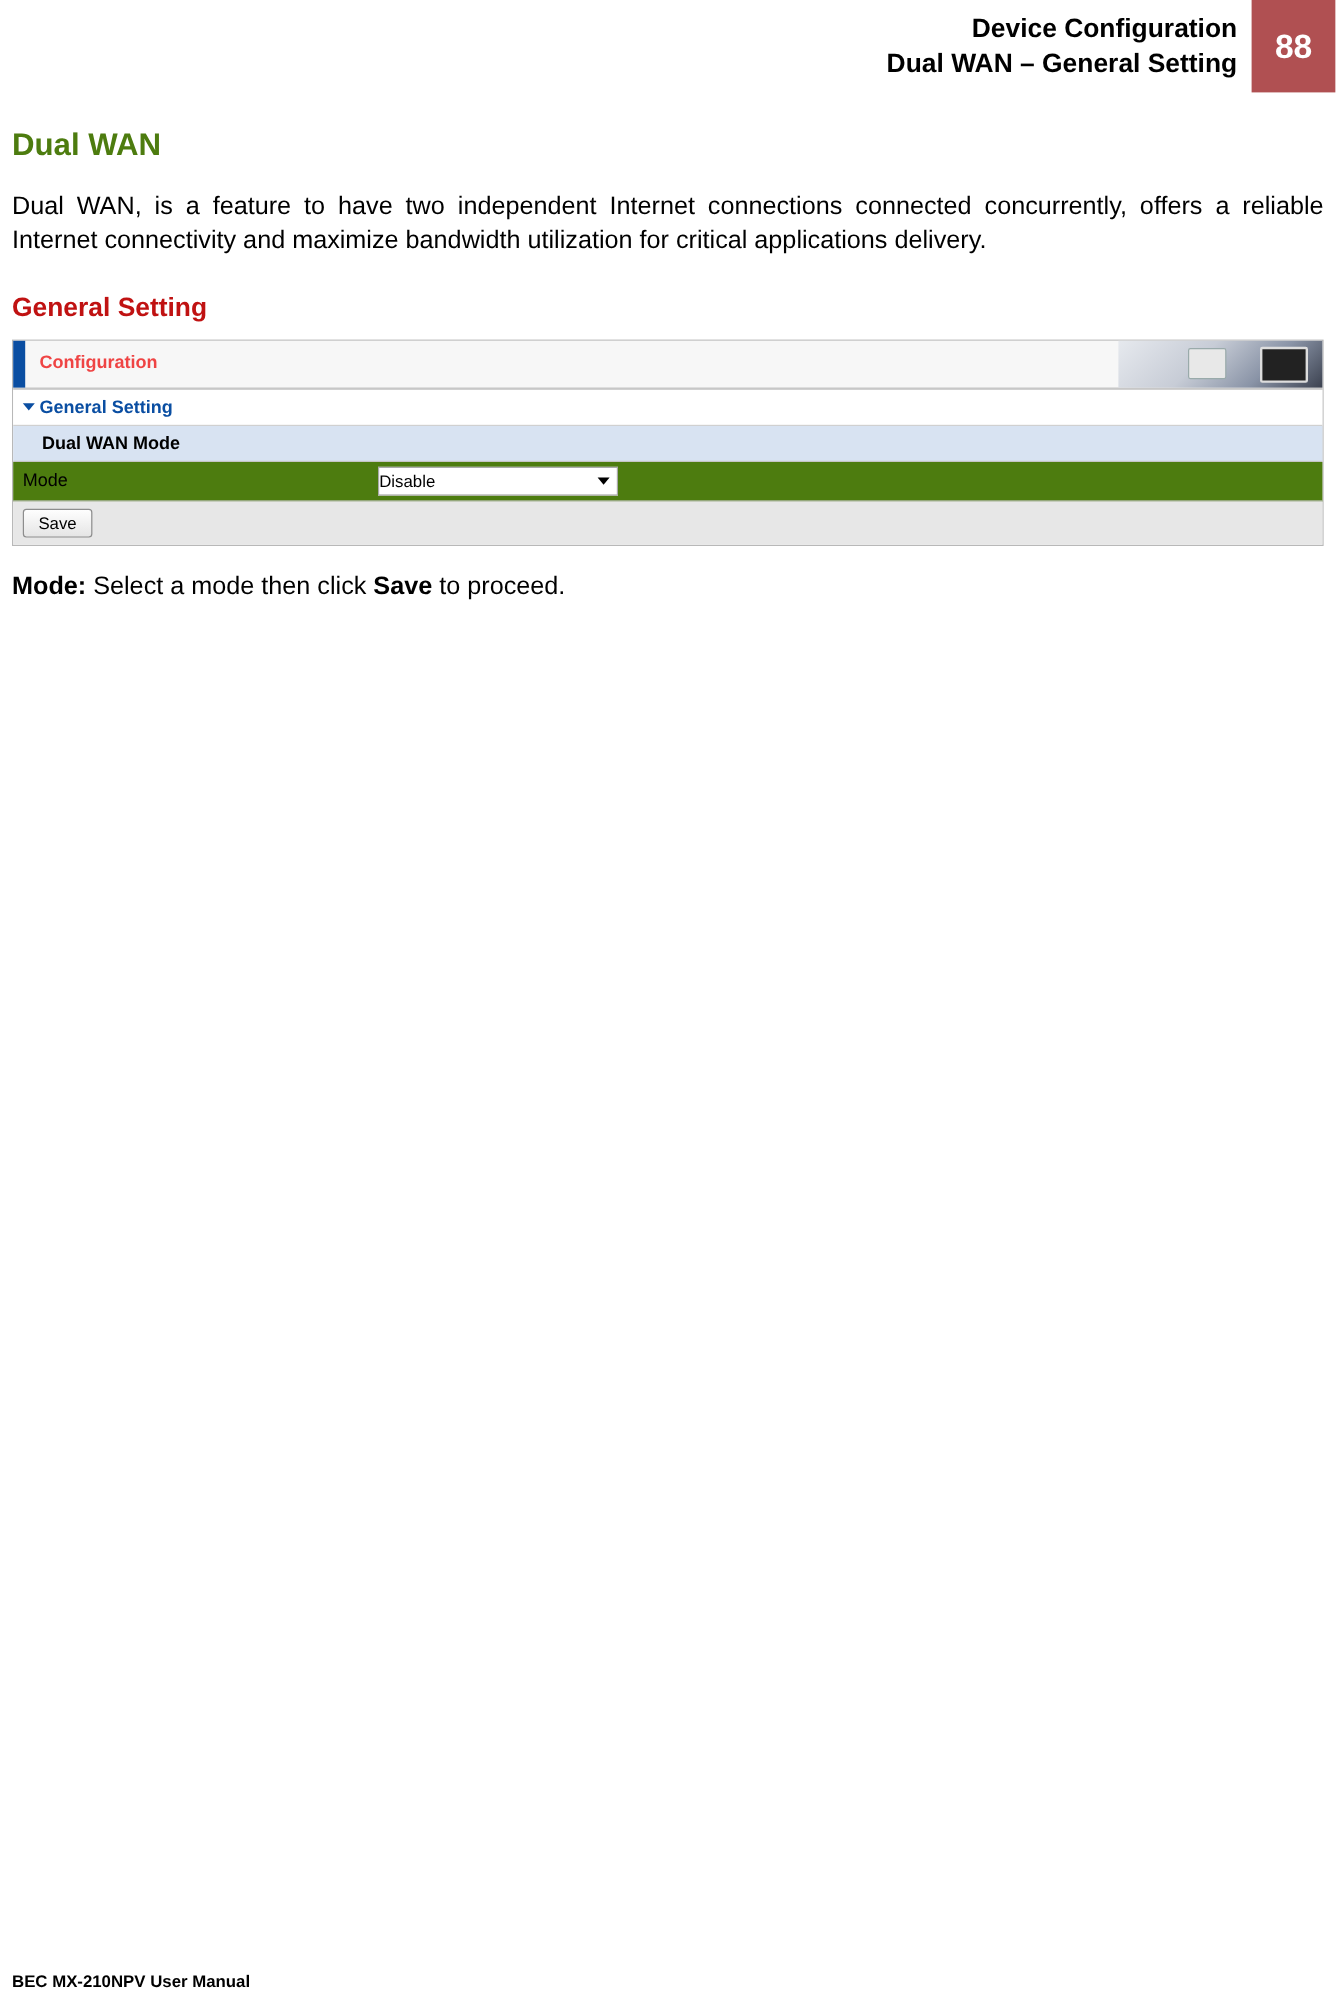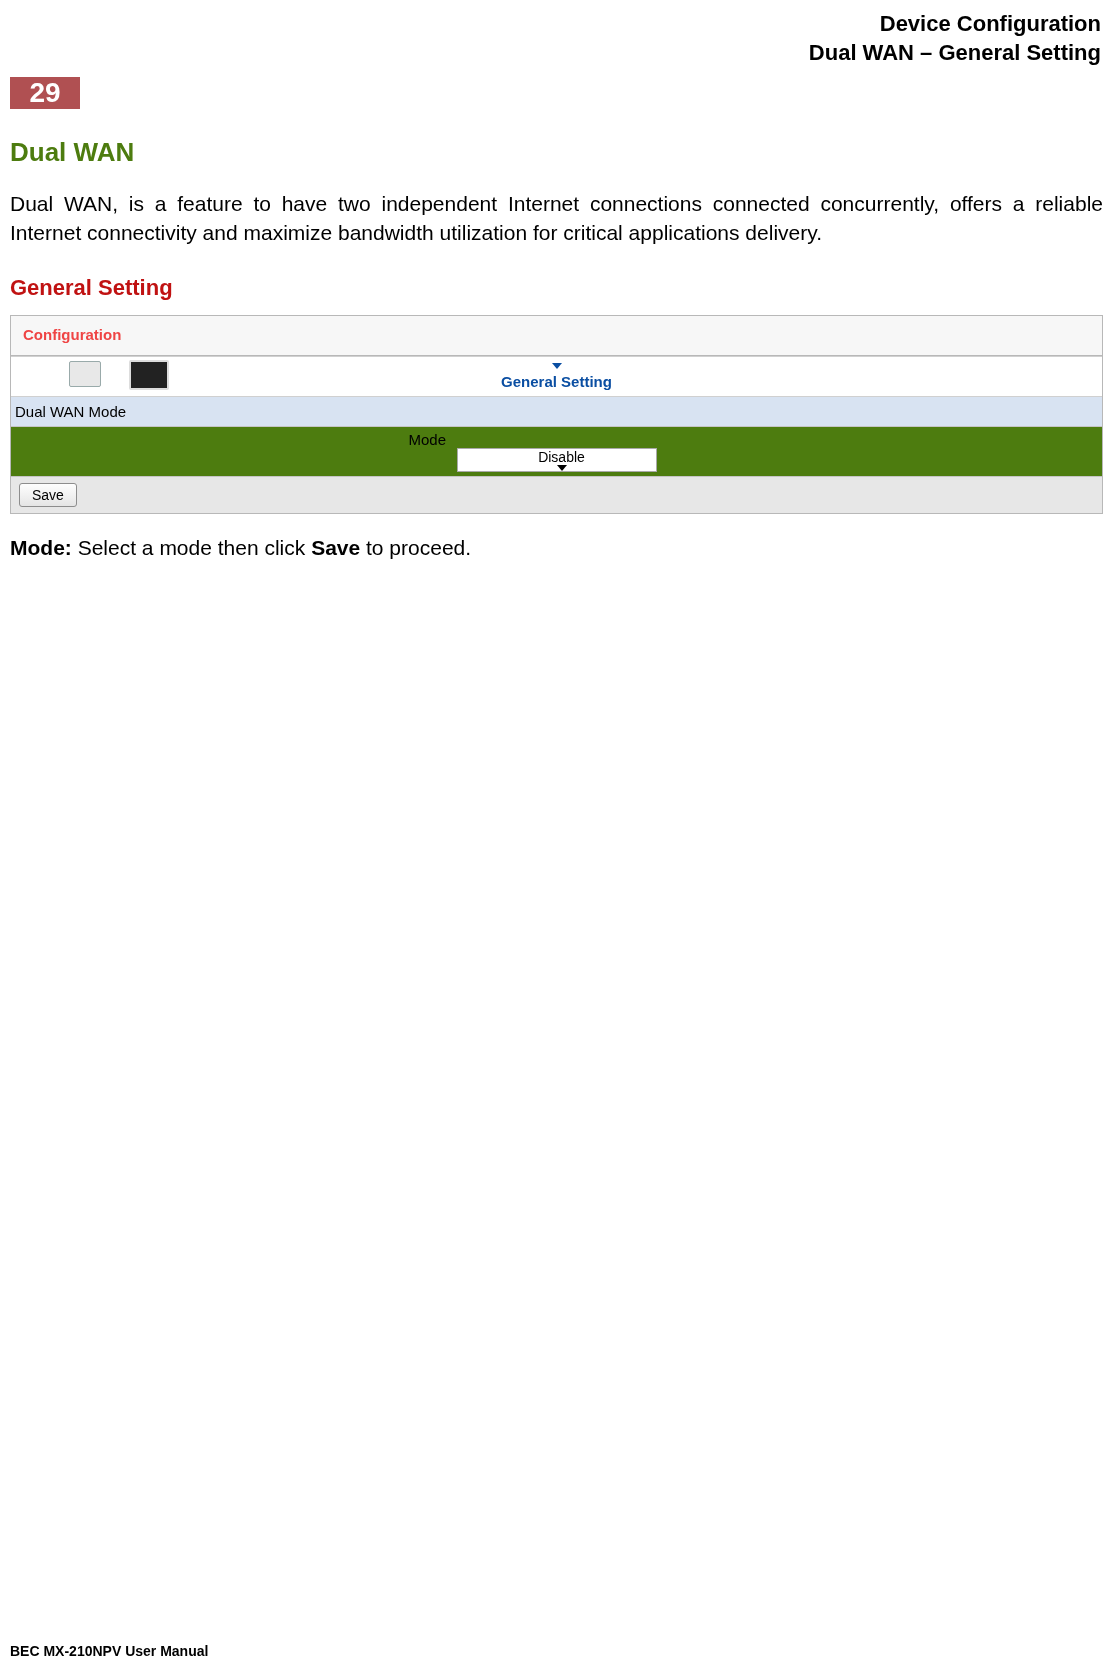--- a/index.html
+++ b/index.html
@@ -1,19 +1,18 @@
 <!DOCTYPE html>
 <html><head>
   <meta charset="utf-8">
   <style>
     * {
       box-sizing: border-box;
       margin: 0;
       padding: 0;
-      flex-direction: column;
     }
     body {
       font-family: Arial, Helvetica, sans-serif;
       width: 1113px;
       height: 1677px;
       background: #ffffff;
       position: relative;
       color: #000000;
     }
     .header-row {
@@ -115,42 +114,42 @@
     }
     .section-header-row .tri {
       width: 0; height: 0;
       border-left: 5px solid transparent;
       border-right: 5px solid transparent;
       border-top: 6px solid #0a4ea2;
     }
     .dual-wan-mode-row {
       background: #d8e3f2;
       border-bottom: 1px solid #c5c5c5;
-      padding: 6px 4px;
-      font-weight: normal;
+      padding: 6px 24px;
+      font-weight: bold;
     }
     .mode-row {
       background: #4d7c0f;
       border-bottom: 1px solid #c5c5c5;
       display: flex;
       align-items: center;
       padding: 4px 8px;
     }
     .mode-label {
       width: 296px;
     }
     .mode-select {
       border: 1px solid #a9a9a9;
       background: #ffffff;
       height: 24px;
       width: 200px;
       display: flex;
       align-items: center;
       justify-content: space-between;
-      padding: 0 6px 0 16px;
+      padding: 0 6px 0 0;
       font-size: 14px;
       cursor: pointer;
     }
     .mode-select .caret {
       width: 0; height: 0;
       border-left: 5px solid transparent;
       border-right: 5px solid transparent;
       border-top: 6px solid #000000;
     }
     .save-row {
@@ -179,21 +178,21 @@
     }
   </style>
 </head>
 <body>
 
 <div class="header-row">
   <div class="header-titles">
     <div>Device Configuration</div>
     <div>Dual WAN – General Setting</div>
   </div>
-  <div class="page-number">29</div>
+  <div class="page-number">88</div>
 </div>
 
 <div class="content">
   <div class="section-title">Dual WAN</div>
   <p class="intro">Dual WAN, is a feature to have two independent Internet connections connected concurrently, offers a reliable Internet connectivity and maximize bandwidth utilization for critical applications delivery.</p>
 
   <div class="subsection-title">General Setting</div>
 
   <div class="config-panel">
     <div class="panel-header">

